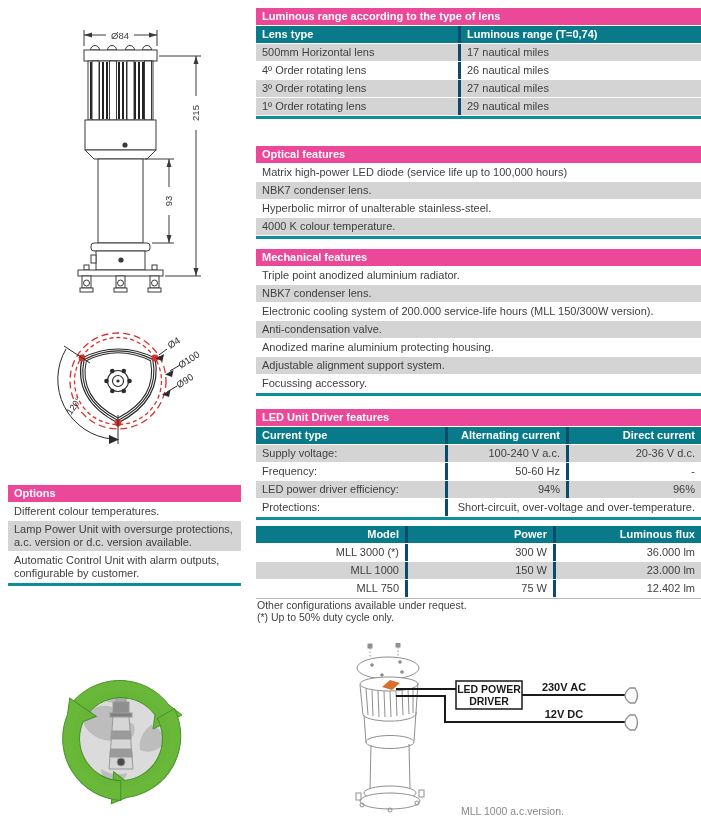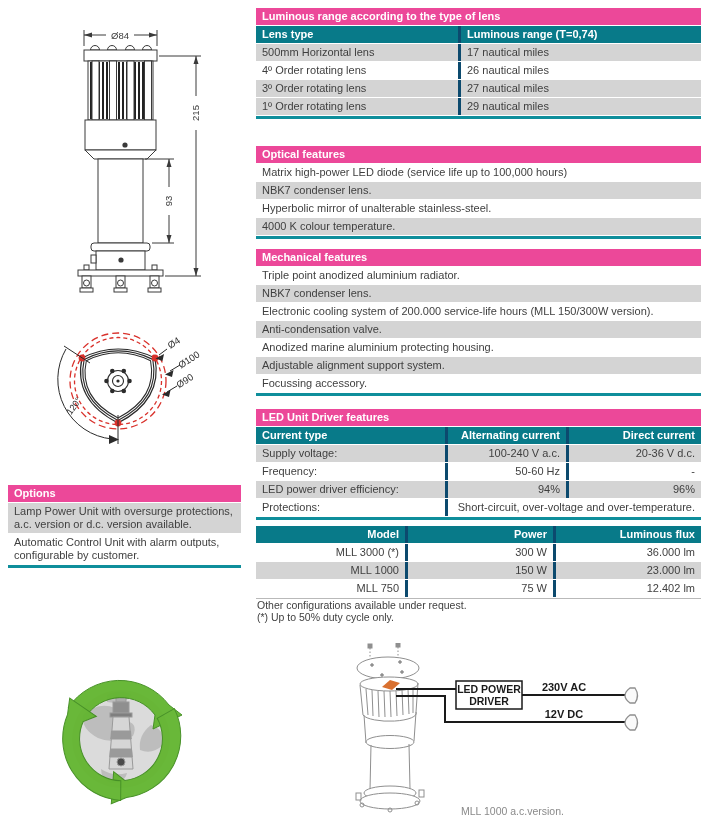--- a/index.html
+++ b/index.html
@@ -130,20 +130,21 @@
     <div class="endgrey"></div>
   </div>
 
   <div class="notes">
     <div>Other configurations available under request.</div>
     <div>(*) Up to 50% duty cycle only.</div>
   </div>
 
   <div class="opt">
     <div class="bar">Options</div>
+    <div class="fr w">Different colour temperatures.</div>
     <div class="fr g">Lamp Power Unit with oversurge protections, a.c. version or d.c. version available.</div>
     <div class="fr w">Automatic Control Unit with alarm outputs, configurable by customer.</div>
     <div class="end"></div>
   </div>
 
   <svg class="abs" style="left:55px;top:18px" width="175" height="278" viewBox="0 0 175 278">
 
     <g stroke="#3a3a3a" stroke-width="1" fill="none">
       <line x1="29" y1="12" x2="29" y2="28"></line>
         <line x1="102" y1="12" x2="102" y2="28"></line>

